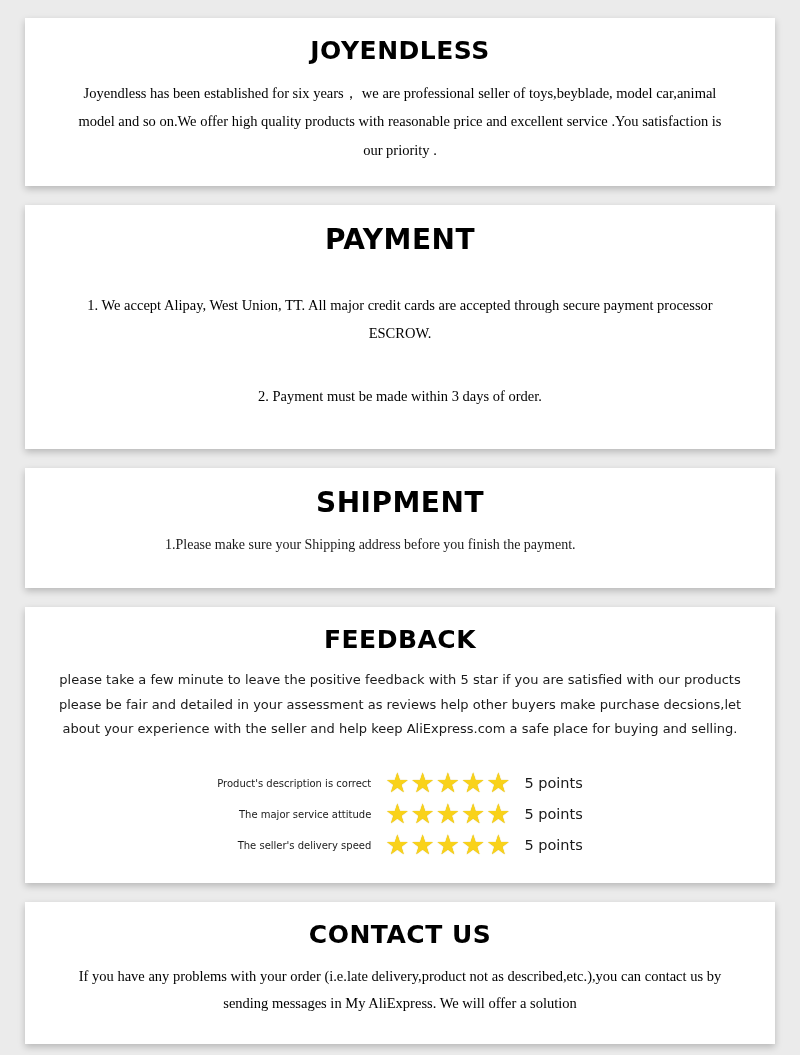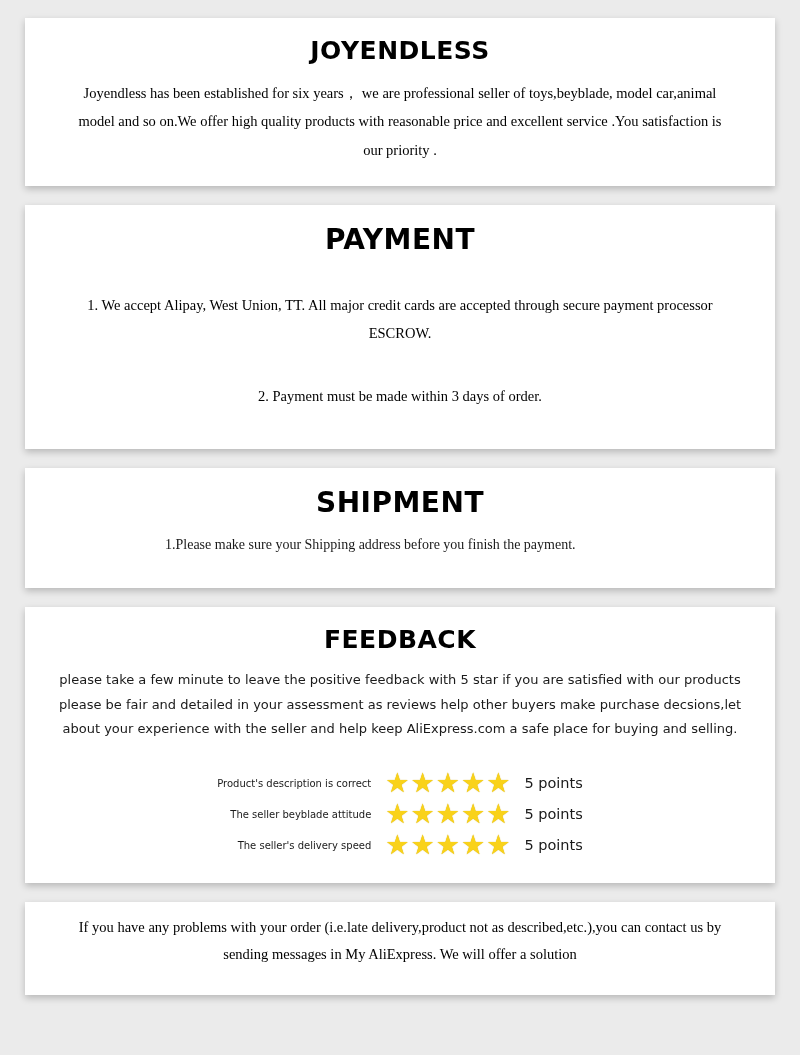--- a/index.html
+++ b/index.html
@@ -153,34 +153,35 @@
     <table class="rating-table">
       <tbody>
           <tr>
         <td class="rating-label">Product's description is correct</td>
         <td class="rating-stars">
           <span class="star">★</span><span class="star">★</span><span class="star">★</span><span class="star">★</span><span class="star">★</span>
         </td>
         <td class="rating-points">5 points</td>
       </tr>
       <tr>
-        <td class="rating-label">The seller beyblade attitude</td>
+        <td class="rating-label">The major service attitude</td>
         <td class="rating-stars">
           <span class="star">★</span><span class="star">★</span><span class="star">★</span><span class="star">★</span><span class="star">★</span>
         </td>
         <td class="rating-points">5 points</td>
       </tr>
       <tr>
         <td class="rating-label">The seller's delivery speed</td>
         <td class="rating-stars">
           <span class="star">★</span><span class="star">★</span><span class="star">★</span><span class="star">★</span><span class="star">★</span>
         </td>
         <td class="rating-points">5 points</td>
       </tr>
     </tbody>
       </table>
   </div>
 
   <div class="card" id="card-contact">
+    <div class="card-title title-xl">CONTACT  US</div>
     <div class="body-text">If you have any problems with your order (i.e.late delivery,product not as described,etc.),you can contact us by sending messages in My AliExpress. We will offer a solution</div>
   </div>
 
 </div>
 
 </body></html>

